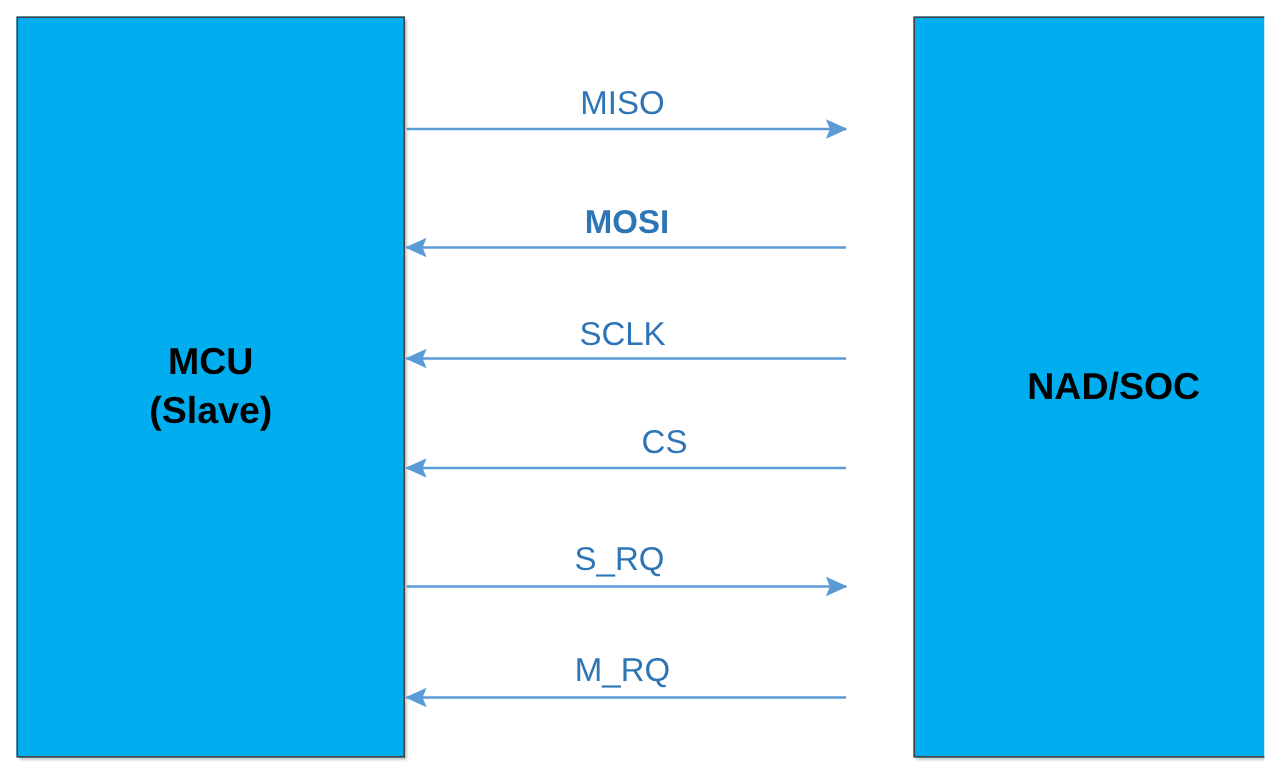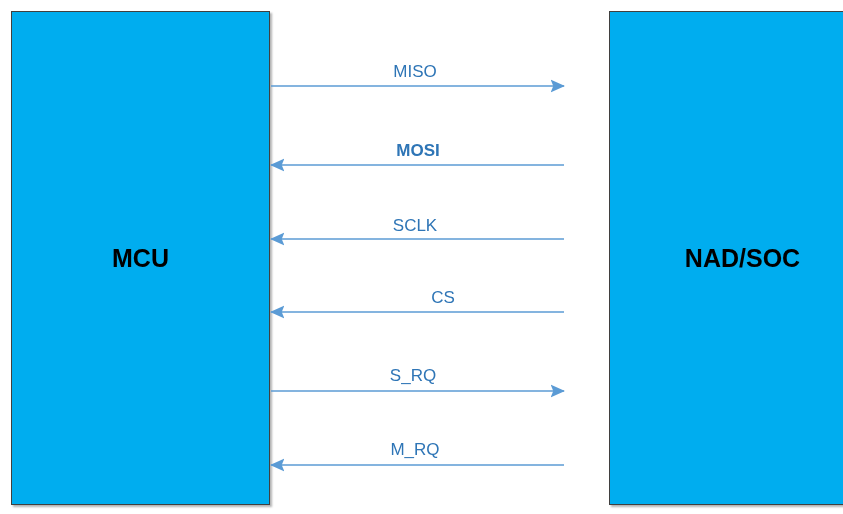--- a/index.html
+++ b/index.html
@@ -53,34 +53,35 @@
   #signal-layer {
     position: absolute;
     left: 0;
     top: 0;
     width: 843px;
     height: 514px;
   }
   .signal-label {
     position: absolute;
     color: #2E75B6;
-    font-size: 17px;
+    font-size: 22px;
     line-height: 1;
     text-align: center;
     white-space: nowrap;
     transform: translate(-50%, -100%);
   }
 </style>
 </head>
 <body>
 
 <div id="diagram-root">
 
   <div class="node-box" id="node-mcu" style="left: 11px; top: 11px; width: 259px; height: 494px;">
     <div class="node-line">MCU</div>
+    <div class="node-line">(Slave)</div>
   </div>
 
   <div class="node-box" id="node-nadsoc" style="left: 565px; top: 11px; width: 267px; height: 494px;">
     <div class="node-line">NAD/SOC</div>
 
   </div>
 
   <svg id="signal-layer" viewBox="0 0 843 514">
     <defs>
       <marker id="arrow-right" markerWidth="9" markerHeight="9" refX="8.4" refY="4.5" orient="auto" markerUnits="strokeWidth">

